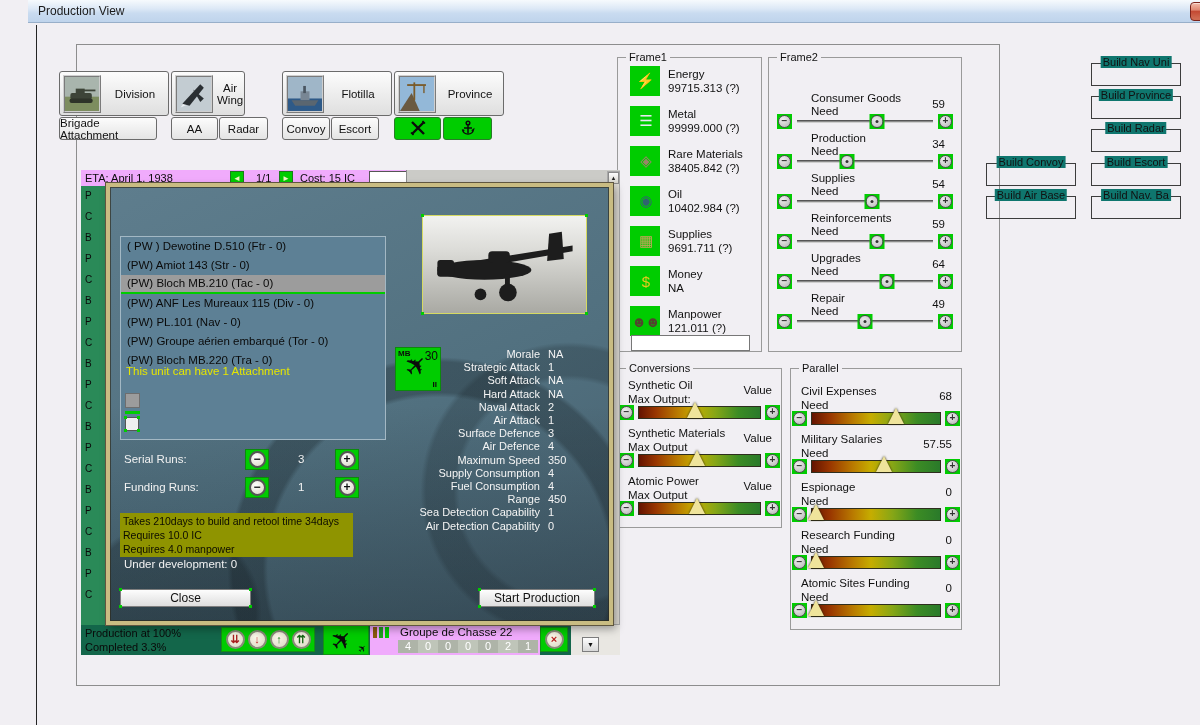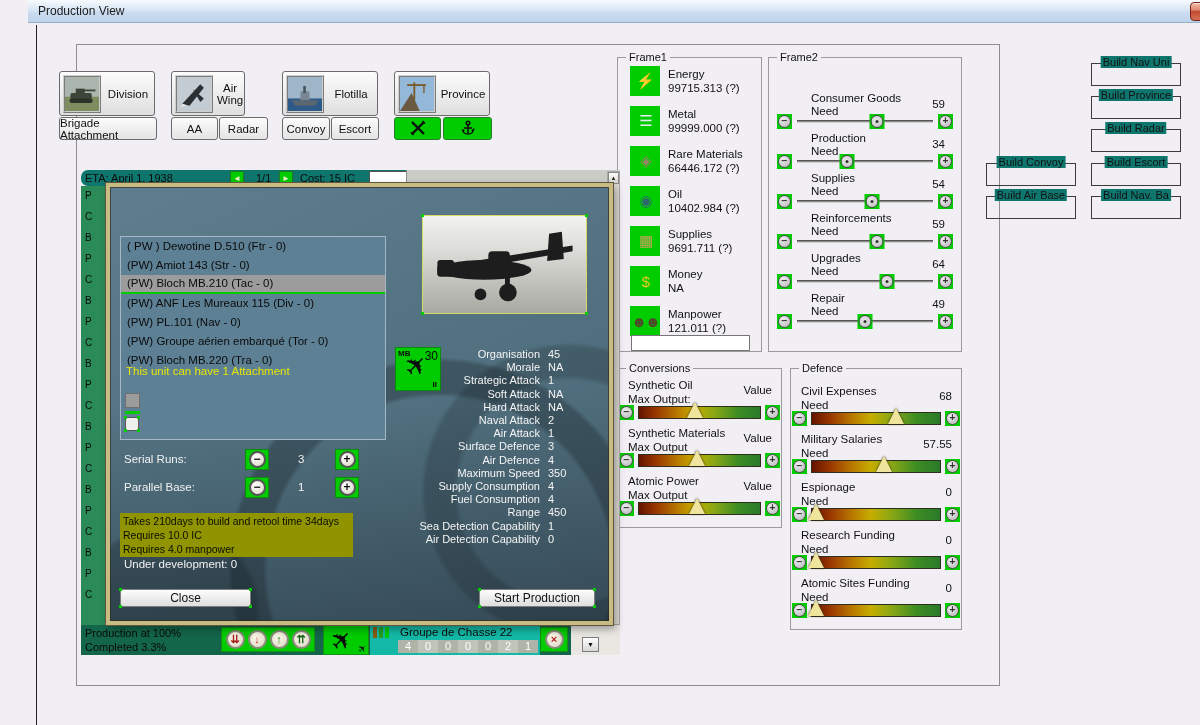--- a/index.html
+++ b/index.html
@@ -21,21 +21,21 @@
   .win-right-border { left:1196px; top:0; width:4px; height:725px; background:#b9d3ea; }
   .win-left-line { left:8px; top:25px; width:1px; height:700px; background:#242424; }
 
   .main-frame { left:48px; top:44px; width:924px; height:642px; border:1px solid #8d8d8d; }
 
   
   .gbox { position:absolute; border:1px solid #9a9a9a; }
   .gbox > .glabel { position:absolute; top:-7px; left:8px; background:#f1eff3; padding:0 3px; font-size:11px; }
 
   
-  .big-btn { position:absolute; width:96px; height:45px; border:1px solid #6b6b6b; border-radius:3px;
+  .big-btn { position:absolute; width:110px; height:45px; border:1px solid #6b6b6b; border-radius:3px;
     background:linear-gradient(#fcfcfc,#ececec 55%,#dfdfdf);
     display:flex; align-items:center; padding:3px; gap:4px; }
   .big-btn .cap { flex:1; text-align:center; font-size:11.5px; }
   .thumb { width:38px; height:38px; border:2px ridge #cfcfcf; flex:none; overflow:hidden; }
   .thumb svg { display:block; }
   .sub-btn { position:absolute; height:23px; border:1px solid #6b6b6b; border-radius:3px;
     background:linear-gradient(#fcfcfc,#e4e4e4); display:flex; align-items:center; justify-content:center;
     font-size:11.5px; }
   .sub-btn.green { background:#00cc00; border-color:#2a7a2a; }
 
@@ -77,22 +77,22 @@
     filter:drop-shadow(0 0 1px #2a2500); }
   .crow .pm.l { left:1px; top:26px; } .crow .pm.r { right:1px; top:26px; }
 
   
   .build-box { position:absolute; width:90px; height:23px; border:1px solid #3c3c3c; }
   .build-box > span { position:absolute; top:-8px; left:50%; transform:translateX(-50%);
     background:#0f766e; padding:0 2px; white-space:nowrap; font-size:11px; }
 
   
   .q { z-index:1; }
-  .q-top { left:53px; top:170px; width:539px; height:16px; background:#0f766e; display:flex;
-    align-items:center; font-size:11px; color:#0c0c0c;border-radius:7px; }
+  .q-top { left:53px; top:170px; width:539px; height:16px; background:#f0abfc; display:flex;
+    align-items:center; font-size:11px; color:#0c0c0c; }
   .q-top .t { position:absolute; top:2px; }
   .arrow-sq { position:absolute; top:1px; width:14px; height:13px; background:#00cc00;
     color:#f2f2c4; font-size:8px; line-height:13px; text-align:center; border:1px solid #1c7a1c; }
   .q-whitebox { position:absolute; left:252px; top:1px; width:53px; height:13px; background:#fff; border:1px solid #555; }
   .minibars { position:absolute; display:flex; gap:2px; }
   .minibars span { width:4px; height:11px; }
   .minibars .b1 { background:#8a5a10; } .minibars .b2 { background:#22a022; } .minibars .b3 { background:#00cc00; }
   .q-graybar { position:absolute; left:325px; top:0; width:214px; height:16px; background:#cbcbc7; border-left:1px solid #8a8a8a; }
   .q-left { left:53px; top:186px; width:25px; height:439px; background:#2a8a58; overflow:hidden; }
   .q-left .col { position:absolute; left:4px; top:4px; display:flex; flex-direction:column; gap:10px;
@@ -102,21 +102,21 @@
     border:1px solid #8a8a8a; font-size:6px; line-height:10px; text-align:center; color:#222; }
   .q-bottom { left:53px; top:625px; width:490px; height:30px; background:#13664a; color:#0a0a0a; }
   .q-bottom .pl1 { position:absolute; left:4px; top:2px; } .q-bottom .pl2 { position:absolute; left:4px; top:16px; }
   .circ-box { position:absolute; left:140px; top:2px; width:94px; height:25px; background:#00cc00;
     display:flex; align-items:center; justify-content:center; gap:3px; border:1px solid #149014; }
   .circ { width:19px; height:19px; border-radius:50%; background:radial-gradient(circle at 38% 32%,#fbf8ea,#d9d5c2);
     border:2px solid #8a8a7a; font-size:11px; line-height:14px; text-align:center; font-weight:bold; }
   .plane-box { position:absolute; left:242px; top:0; width:46px; height:30px; background:#00cc00; border:1px solid #149014; }
   .plane-box .big { position:absolute; left:7px; top:-1px; font-size:26px; color:#0a0a0a; transform:rotate(-45deg); }
   .plane-box .small { position:absolute; right:2px; bottom:0; font-size:10px; color:#0a0a0a; transform:rotate(-45deg); }
-  .squad { position:absolute; left:289px; top:0; width:170px; height:30px; background:#14b8a6; }
+  .squad { position:absolute; left:289px; top:0; width:170px; height:30px; background:#f0abfc; }
   .squad .nm { position:absolute; left:30px; top:1px; font-size:11.5px; }
   .counts { position:absolute; left:28px; top:15px; display:flex; }
   .counts span { width:20px; height:13px; color:#fff; text-align:center; line-height:13px; font-size:11px; }
   .counts span:nth-of-type(odd) { background:#aeb4a8; } .counts span:nth-of-type(even) { background:#bfc5b9; }
   .xbox { position:absolute; left:459px; top:2px; width:28px; height:25px; background:#00cc00; border:1px solid #149014;
     display:flex; align-items:center; justify-content:center; }
   .xbox .circ { color:#b81f1f; }
   .q-corner { left:543px; top:625px; width:49px; height:30px; background:#e9e7e2; }
   .drop-btn { position:absolute; left:11px; top:12px; width:17px; height:15px;
     background:linear-gradient(#fdfdfd,#d8d8d8); border:1px solid #7d7d7d; font-size:7px; line-height:13px; text-align:center; }
@@ -264,21 +264,21 @@
         <span class="res-tx">
           <span>Metal</span><br>
           <span>99999.000 (?)</span>
         </span>
       </div>
 
       <div class="res-row">
         <span class="res-ic" style="color: rgb(154, 132, 104);">◈</span>
         <span class="res-tx">
           <span>Rare Materials</span><br>
-          <span>66446.172 (?)</span>
+          <span>38405.842 (?)</span>
         </span>
       </div>
 
       <div class="res-row">
         <span class="res-ic" style="color: rgb(47, 100, 112);">◉</span>
         <span class="res-tx">
           <span>Oil</span><br>
           <span>10402.984 (?)</span>
         </span>
       </div>
@@ -457,21 +457,21 @@
           <span class="tri" style="left: 48%;"></span>
         </span>
         <span class="pm r">
           <i>+</i>
         </span>
       </div>
     </div>
 </div>
 
 <div class="gbox" style="left:790px;top:368px;width:172px;height:262px;padding-top:16px;">
-  <span class="glabel">Defence</span>
+  <span class="glabel">Parallel</span>
   <div>
 
       <div class="crow">
         <span class="nm">Civil Expenses</span>
         <span class="sub">Need</span>
         <span class="val">68</span>
         <span class="pm l">
           <i>−</i>
         </span>
         <span class="grad">
@@ -676,21 +676,21 @@
 
   <span class="d runs-label" style="left:14px;top:266px;">Serial Runs:</span>
   <span class="pm-big" style="left:135px;top:262px;">
       <i>−</i>
     </span>
   <span class="d runs-val" style="left:188px;top:266px;">3</span>
   <span class="pm-big" style="left:225px;top:262px;">
       <i>+</i>
     </span>
 
-  <span class="d runs-label" style="left:14px;top:294px;">Parallel Base:</span>
+  <span class="d runs-label" style="left:14px;top:294px;">Funding Runs:</span>
   <span class="pm-big" style="left:135px;top:290px;">
       <i>−</i>
     </span>
   <span class="d runs-val" style="left:188px;top:294px;">1</span>
   <span class="pm-big" style="left:225px;top:290px;">
       <i>+</i>
     </span>
 
   <div class="d info-box">
 
@@ -720,24 +720,20 @@
 
   <div class="d unit-icon">
     <span class="tl">MB</span>
     <span class="tr">30</span>
     <span class="pl">✈</span>
     <span class="br">II</span>
   </div>
 
   <div class="d stats">
 
-      <div class="stat-row">
-        <span class="sl">Organisation</span>
-        <span class="sv">45</span>
-      </div>
 
       <div class="stat-row">
         <span class="sl">Morale</span>
         <span class="sv">NA</span>
       </div>
 
       <div class="stat-row">
         <span class="sl">Strategic Attack</span>
         <span class="sv">1</span>
       </div>

